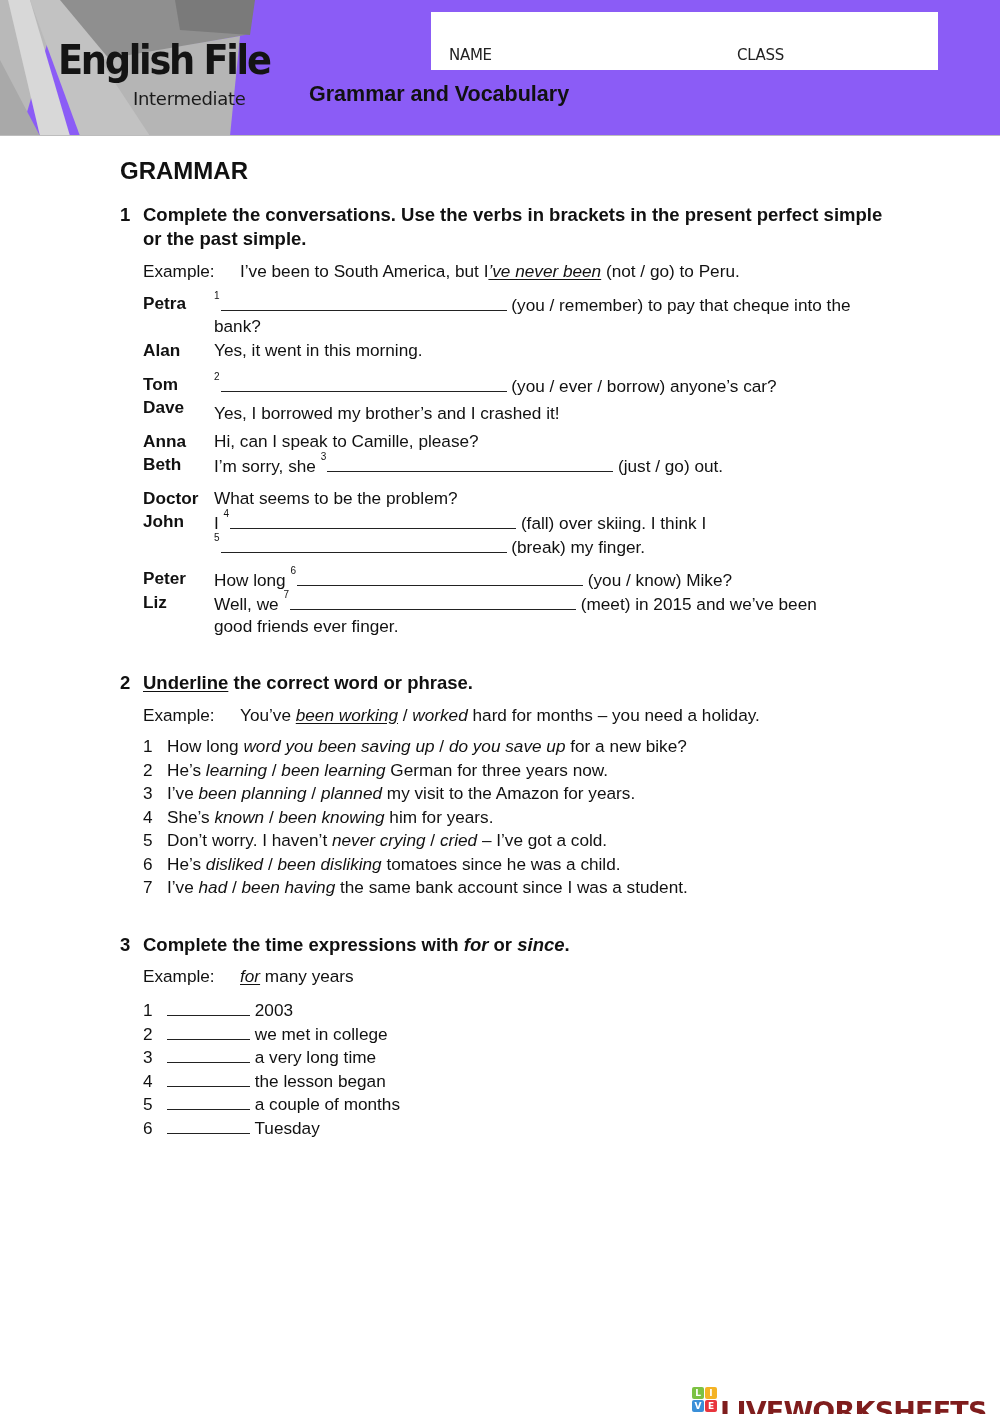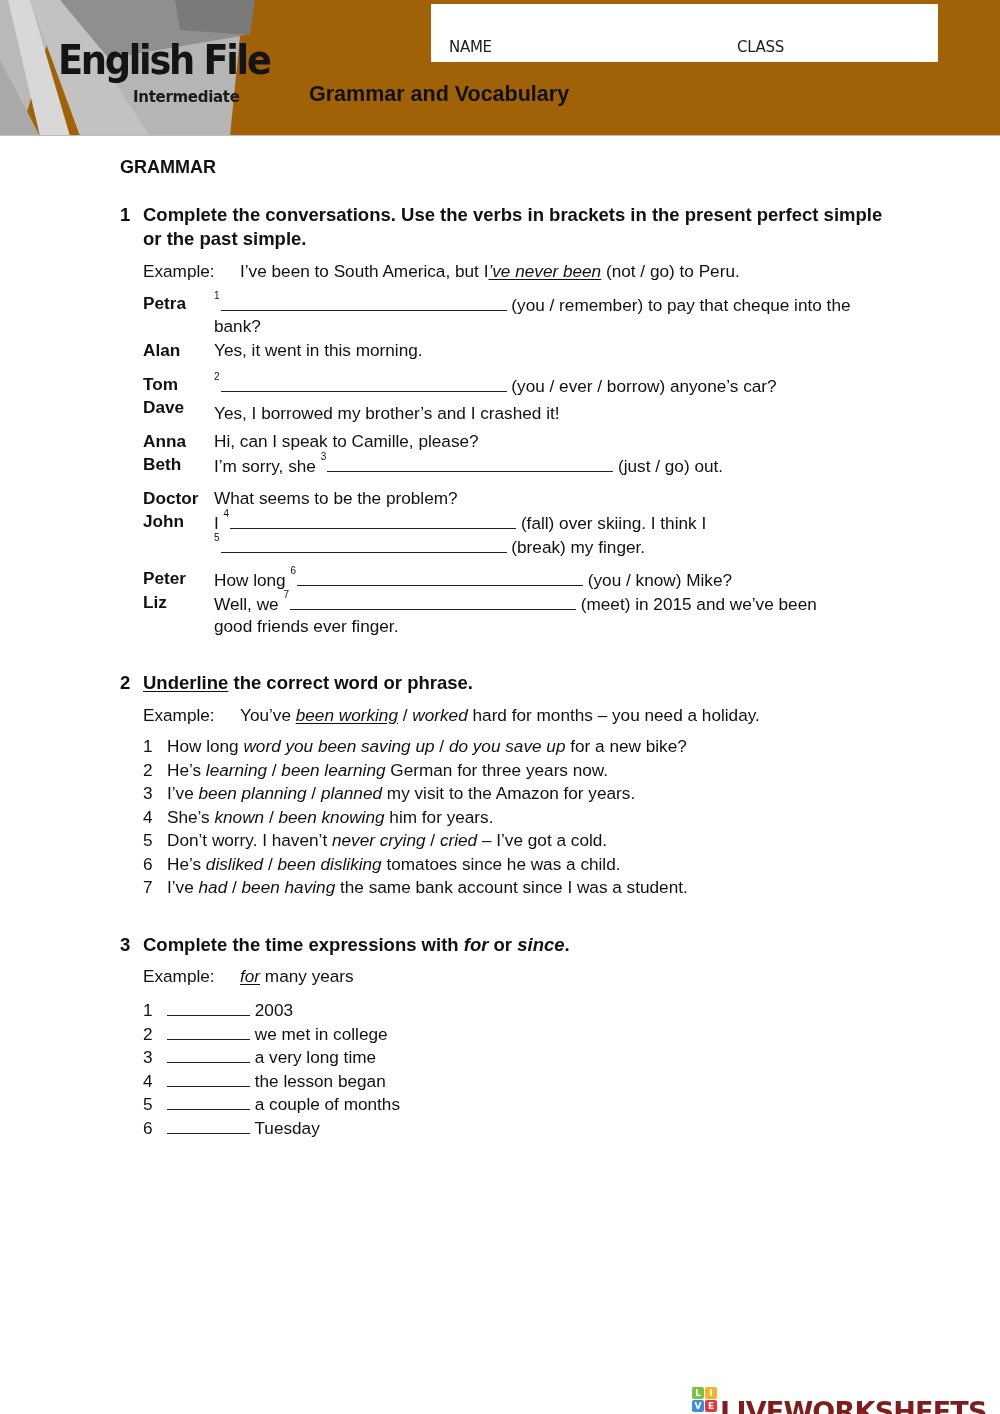--- a/index.html
+++ b/index.html
@@ -1,35 +1,35 @@
 <!DOCTYPE html>
 <html><head>
 <meta charset="utf-8">
 <style>
   * { box-sizing: border-box; margin: 0; padding: 0; }
   html, body { width: 1000px; height: 1414px; background: #ffffff; overflow: hidden; }
   body { position: relative; font-family: "Liberation Sans", sans-serif; color: #111; font-size: 17.2px; }
 
   
-  .header { position: absolute; left: 0; top: 0; width: 1000px; height: 136px; background: #a16207; overflow: hidden; border-bottom: 1px solid #bdbdbd; }
+  .header { position: absolute; left: 0; top: 0; width: 1000px; height: 136px; background: #8b5cf6; overflow: hidden; border-bottom: 1px solid #bdbdbd; }
   .rays { position: absolute; left: 0; top: 0; width: 300px; height: 136px; }
   .logo { position: absolute; left: 58px; top: 40px; }
   .logo-title { font-family: "DejaVu Sans", sans-serif; font-weight: bold; font-size: 40px; letter-spacing: -2.5px; color: #141414; line-height: 1; transform: scaleX(0.92); transform-origin: left; }
-  .logo-sub { position: absolute; left: 75px; top: 48px; font-family: "DejaVu Sans", sans-serif; font-weight: bold; font-size: 15px; color: #1a1a1a; letter-spacing: -0.3px; white-space: nowrap; }
-  .namebox { position: absolute; left: 431px; top: 4px; width: 507px; height: 58px; background: #ffffff; padding-left: 40px; }
+  .logo-sub { position: absolute; left: 75px; top: 48px; font-family: "DejaVu Sans", sans-serif; font-weight: normal; font-size: 18px; color: #1a1a1a; letter-spacing: -0.3px; white-space: nowrap; }
+  .namebox { position: absolute; left: 431px; top: 12px; width: 507px; height: 58px; background: #ffffff; padding-left: 40px; }
   .namebox .label { position: absolute; top: 34px; font-family: "DejaVu Sans", sans-serif; font-size: 15px; color: #222; letter-spacing: -0.3px; }
   .namebox .name-label { left: 18px; }
   .namebox .class-label { left: 306px; }
   .test-title { position: absolute; left: 309px; top: 82px; font-weight: bold; font-size: 21.5px; line-height: 24px; color: #111; }
   .test-title .num { margin-left: 14px; }
 
   
   .content { position: absolute; left: 0; top: 0; width: 1000px; }
   .abs { position: absolute; white-space: nowrap; }
-  .section-head { left: 120px; top: 157px; font-weight: bold; font-size: 18px; }
+  .section-head { left: 120px; top: 157px; font-weight: bold; font-size: 24px; }
   .q-head { font-weight: bold; font-size: 18.5px; line-height: 24px; }
   .q-num { position: absolute; left: 120px; }
   .q-text { position: absolute; left: 143px; width: 760px; white-space: normal; }
   .example { left: 143px; }
   .example .ex-label { display: inline-block; width: 97px; }
   .u { text-decoration: underline; text-underline-offset: 2px; text-align: center; }
   .i { font-style: italic; }
   .speaker { left: 143px; font-weight: bold; }
   .line { left: 214px; }
   sup { font-size: 10px; vertical-align: top; position: relative; top: -3px; margin-right: 1px; }

